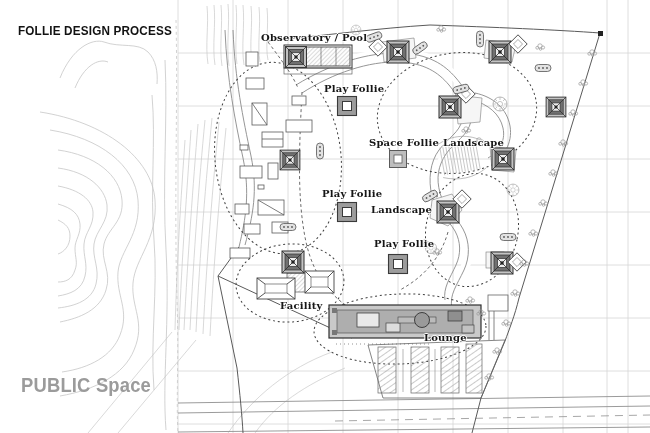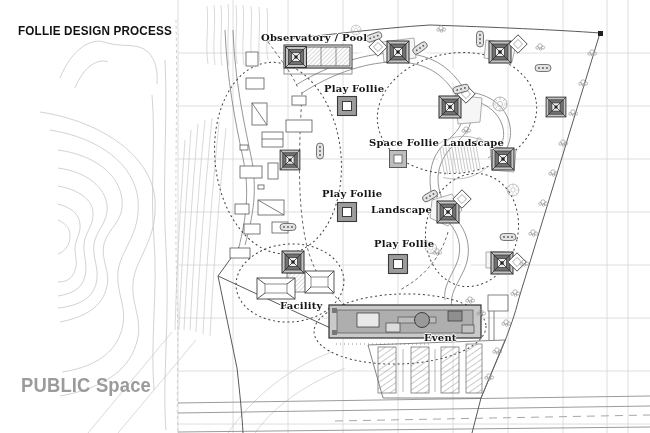--- a/index.html
+++ b/index.html
@@ -346,15 +346,15 @@
 <div class="footer">PUBLIC Space</div>
 
 <div class="lbl" style="left:261px;top:32px;">Observatory / Pool</div>
 <div class="lbl" style="left:324px;top:83px;">Play Follie</div>
 <div class="lbl" style="left:369px;top:137px;">Space Follie</div>
 <div class="lbl" style="left:443px;top:137px;">Landscape</div>
 <div class="lbl" style="left:322px;top:188px;">Play Follie</div>
 <div class="lbl" style="left:371px;top:204px;">Landscape</div>
 <div class="lbl" style="left:374px;top:238px;">Play Follie</div>
 <div class="lbl" style="left:280px;top:300px;">Facility</div>
-<div class="lbl" style="left:424px;top:332px;">Event</div>
+<div class="lbl" style="left:424px;top:332px;">Lounge</div>
 
 </div>
 
 </body></html>

